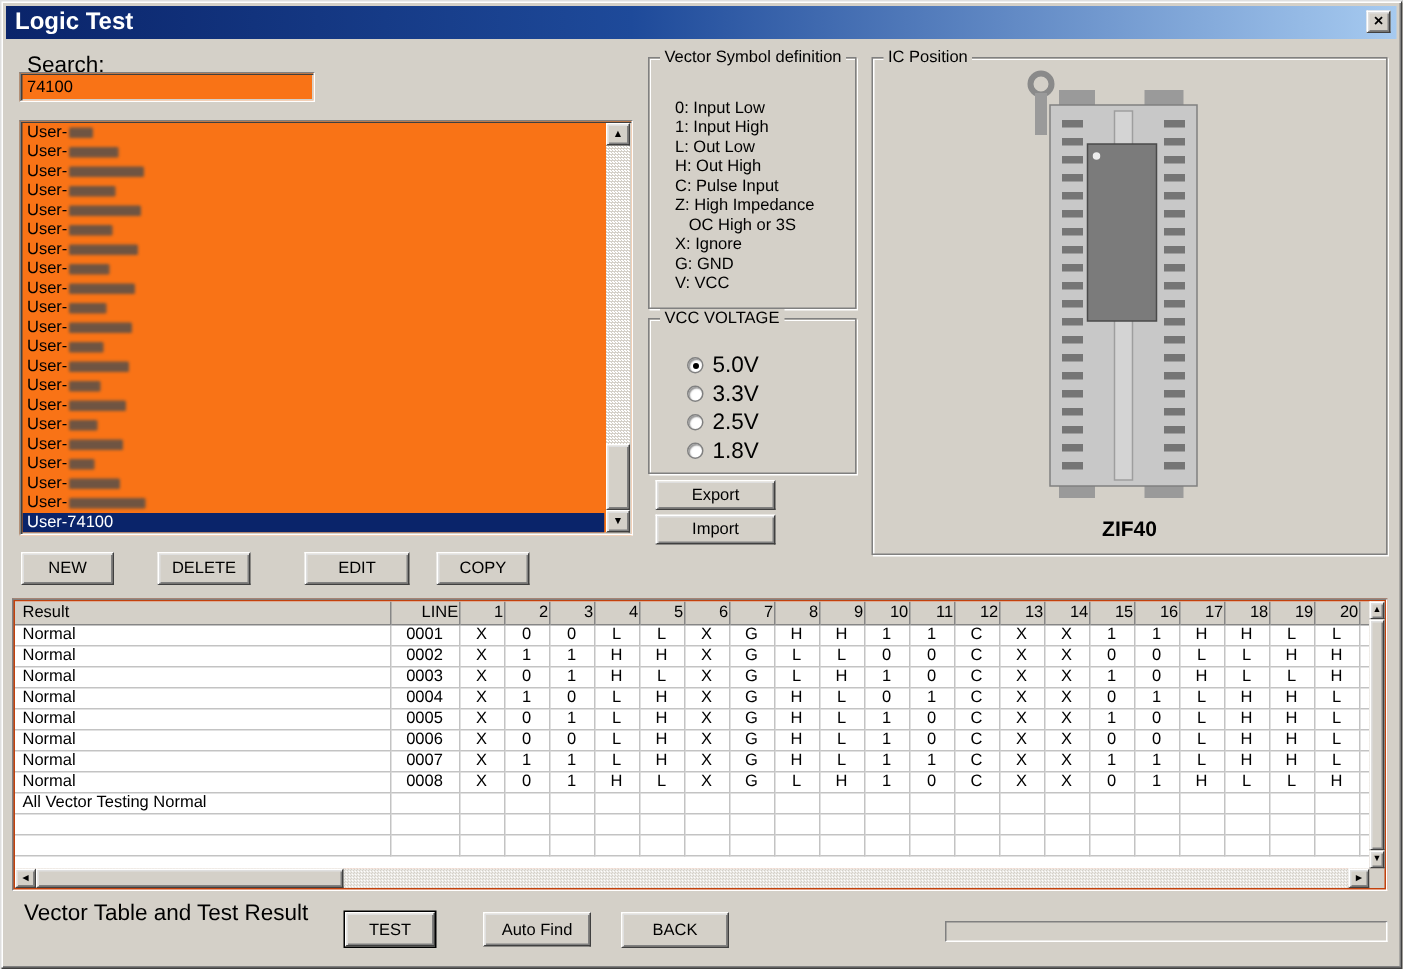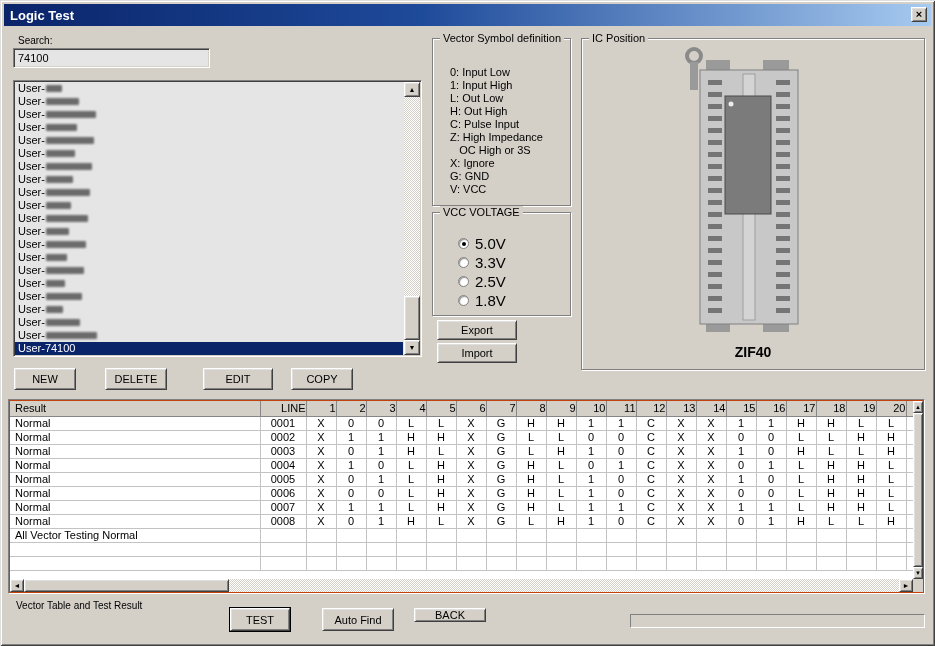--- a/index.html
+++ b/index.html
@@ -11,37 +11,37 @@
     box-shadow: inset 1px 1px 0 #dfdfdf, inset -1px -1px 0 #404040,
                 inset 2px 2px 0 #ffffff, inset -2px -2px 0 #808080;
     overflow:hidden;
   }
 
   .titlebar {
     position:absolute; left:4px; top:4px; width:927px; height:22px;
     background:linear-gradient(90deg,#0a246a 0%,#1e4a9a 45%,#a6caf0 100%);
     display:flex; align-items:center;
   }
-  .titlebar .title { color:#fff; font-size:13px; font-weight:bold; padding-left:6px; }
+  .titlebar .title { color:#fff; font-size:16px; font-weight:bold; padding-left:6px; }
   .close-btn {
     position:absolute; right:4px; top:3px; width:16px; height:15px;
     display:flex; align-items:center; justify-content:center;
     font-size:11px; font-weight:bold; line-height:1; color:#000;
   }
 
   .raised {
     background:#d4d0c8; border:1px solid; border-color:#ffffff #404040 #404040 #ffffff;
     box-shadow: inset 1px 1px 0 #dfdfdf, inset -1px -1px 0 #808080;
   }
   .sunken {
-    background:#e5e5e5; border:1px solid; border-color:#808080 #ffffff #ffffff #808080;
+    background:#f97316; border:1px solid; border-color:#808080 #ffffff #ffffff #808080;
     box-shadow: inset 1px 1px 0 #404040, inset -1px -1px 0 #d4d0c8;
   }
 
-  .lbl { position:absolute; font-size:10px; color:#000; }
+  .lbl { position:absolute; font-size:15px; color:#000; }
 
   .field {
     position:absolute; left:13px; top:48px; width:197px; height:20px;
     font:11px "Liberation Sans",sans-serif; padding-left:4px; outline:none;
   }
 
   
   .listbox { position:absolute; left:13px; top:80px; width:409px; height:277px; }
   .list-inner { position:absolute; left:1px; top:1px; right:18px; bottom:1px; overflow:hidden; }
   .list-item { height:13px; line-height:13px; font-size:11px; padding-left:3px;
@@ -683,16 +683,16 @@
       <div class="sb-btn raised right">
           <span>►</span>
         </div>
     </div>
     <div class="sb-corner"></div>
   </div>
 
   <div class="lbl" style="left:16px; top:600px;">Vector Table and Test Result</div>
   <div class="btn raised default" style="left:230px; top:608px; width:60px; height:23px;">TEST</div>
   <div class="btn raised" style="left:322px; top:608px; width:72px; height:23px;">Auto Find</div>
-  <div class="btn raised" style="left:414px; top:608px; width:72px; height:14px;">BACK</div>
+  <div class="btn raised" style="left:414px; top:608px; width:72px; height:24px;">BACK</div>
   <div class="progress"></div>
 
 </div>
 
 </body></html>

